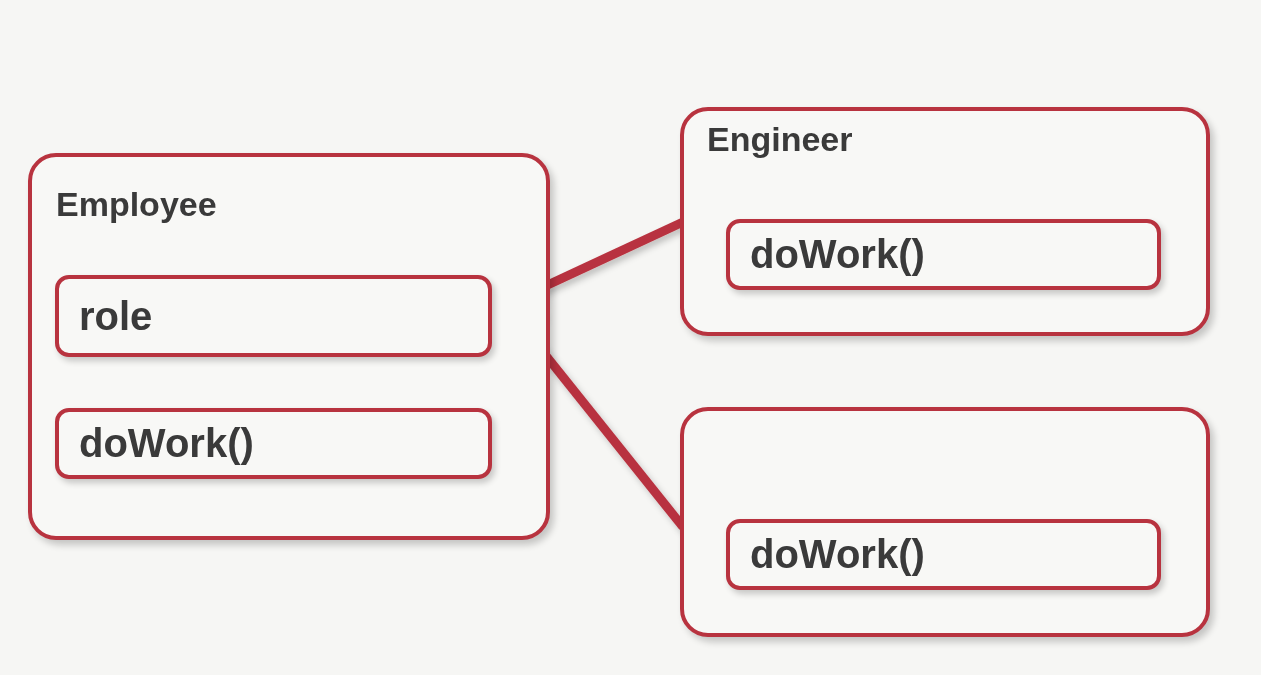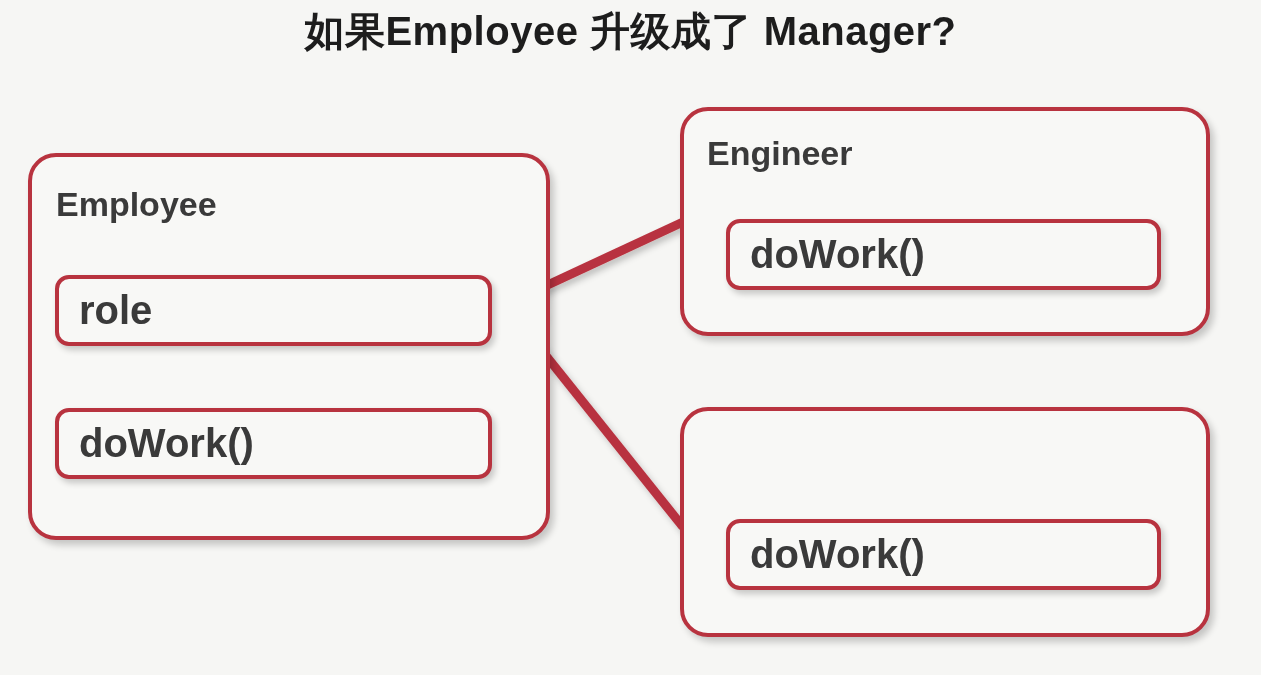--- a/index.html
+++ b/index.html
@@ -79,39 +79,39 @@
     height: 387px;
   }
   #title-employee {
     left: 56px;
     top: 185px;
   }
   #member-employee-role {
     left: 55px;
     top: 275px;
     width: 437px;
-    height: 71px;
+    height: 82px;
   }
   #member-employee-dowork {
     left: 55px;
     top: 408px;
     width: 437px;
     height: 71px;
   }
 
   
   #box-engineer {
     left: 680px;
     top: 107px;
     width: 530px;
     height: 229px;
   }
   #title-engineer {
     left: 707px;
-    top: 134px;
+    top: 120px;
   }
   #member-engineer-dowork {
     left: 726px;
     top: 219px;
     width: 435px;
     height: 71px;
   }
 
   
   #box-manager {
@@ -139,21 +139,20 @@
     width: 1261px;
     height: 675px;
     pointer-events: none;
   }
 </style>
 </head>
 <body>
 
 <div id="stage">
 
-  <div id="page-title">如果Employee 升级成了 Manager?</div>
 
   <svg id="arrows" viewBox="0 0 1261 675" width="1261" height="675">
     <defs>
       <filter id="softshadow" x="-20%" y="-20%" width="150%" height="150%">
         <feDropShadow dx="3" dy="4" stdDeviation="3" flood-color="#000000" flood-opacity="0.22"></feDropShadow>
       </filter>
     </defs>
     <g filter="url(#softshadow)">
 
       <g>

